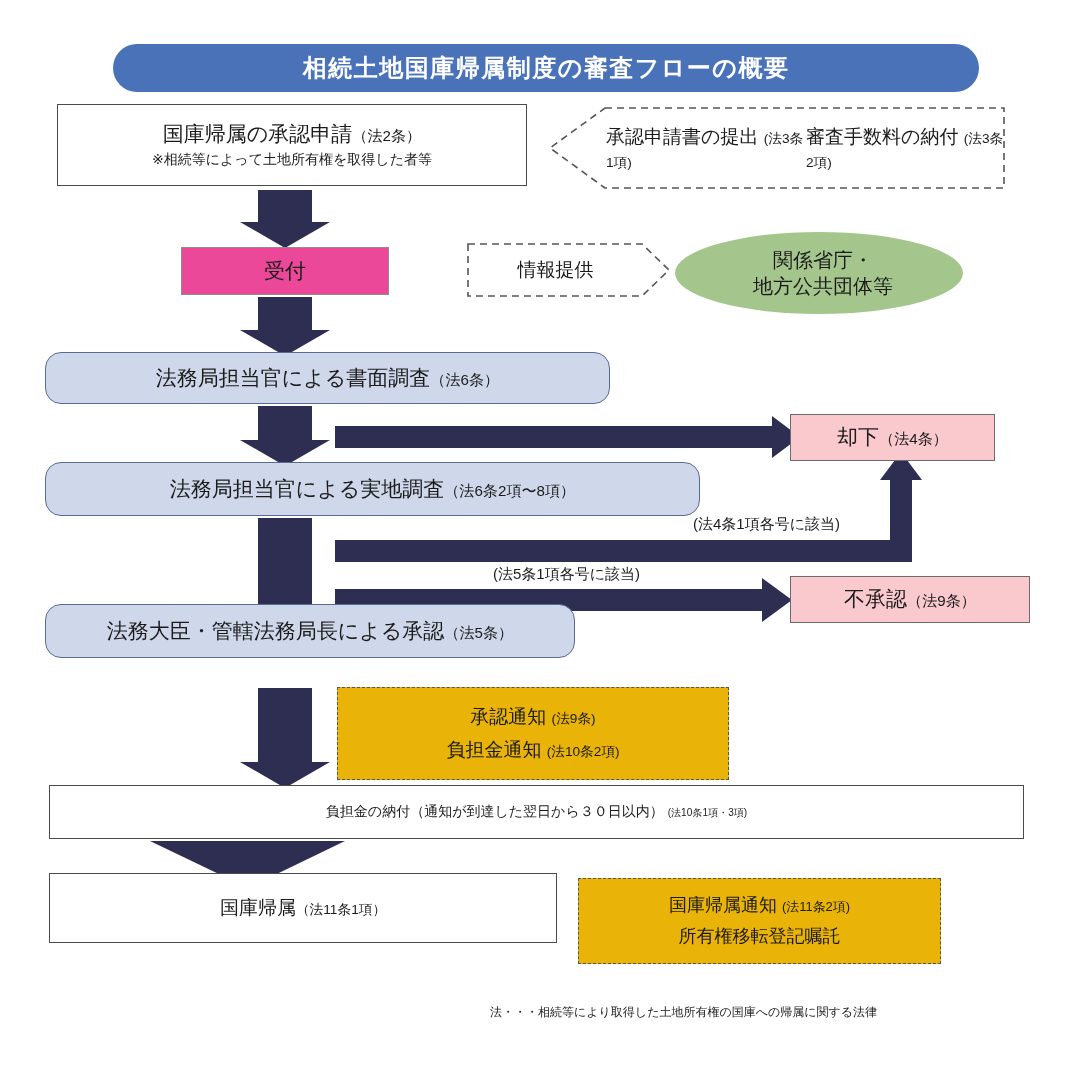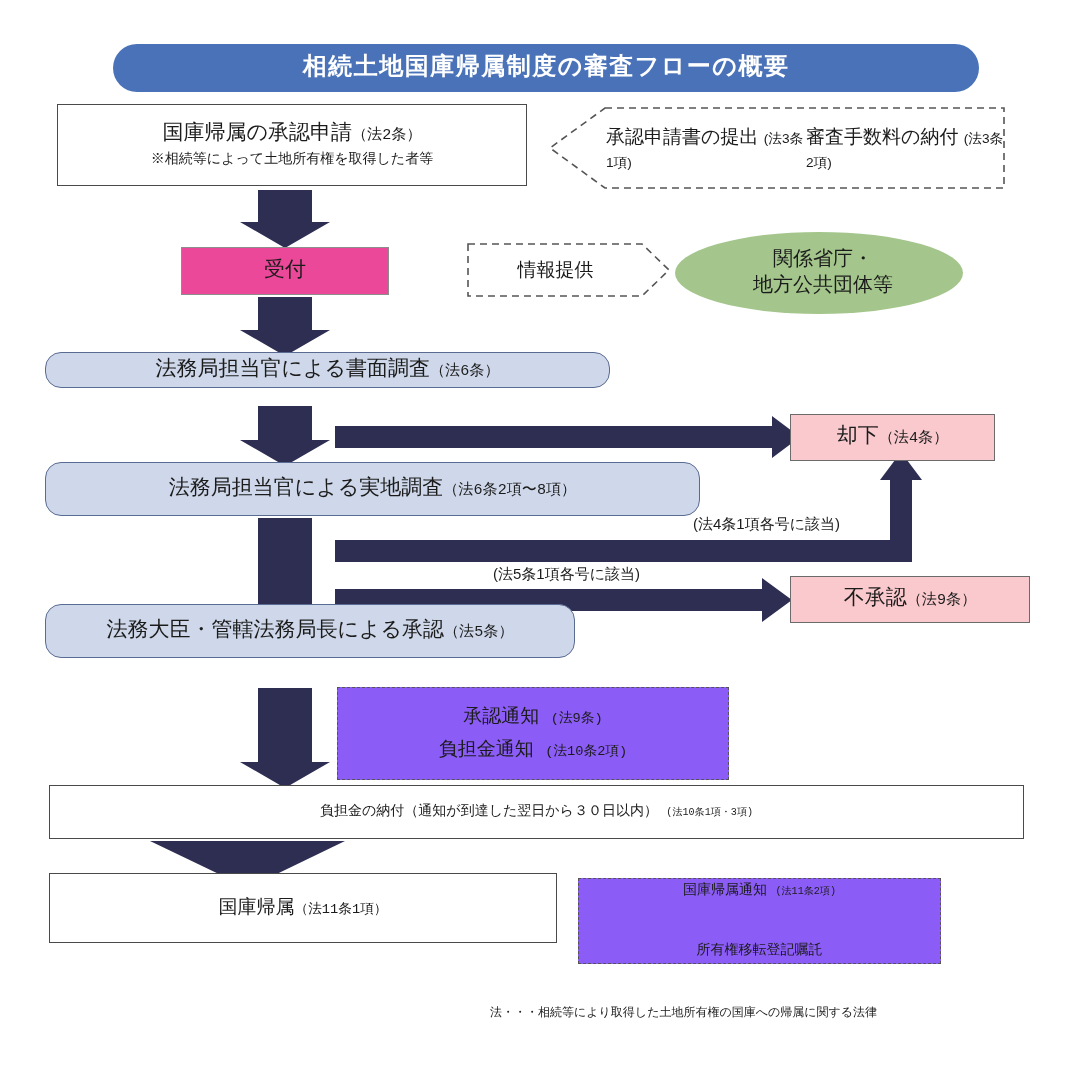--- a/index.html
+++ b/index.html
@@ -28,21 +28,20 @@
     pointer-events: none;
   }
   .node {
     position: absolute;
     box-sizing: border-box;
     display: flex;
     flex-direction: column;
     align-items: center;
     justify-content: center;
     line-height: 1.28;
-    font-family: Liberation Mono, monospace;
   }
 
   
   #title-banner {
     left: 113px;
     top: 44px;
     width: 866px;
     height: 48px;
     background: #4a72b8;
     border-radius: 24px;
@@ -96,21 +95,21 @@
   
   .box-blue {
     background: #cfd8ea;
     border: 1.6px solid #5a6b92;
     border-radius: 16px;
   }
   #node-doc-survey {
     left: 45px;
     top: 352px;
     width: 565px;
-    height: 36px;
+    height: 52px;
   }
   #node-field-survey {
     left: 45px;
     top: 462px;
     width: 655px;
     height: 54px;
   }
   #node-approval {
     left: 45px;
     top: 604px;
@@ -134,40 +133,40 @@
   #node-rejection {
     left: 790px;
     top: 576px;
     width: 240px;
     height: 47px;
     font-size: 21px;
   }
 
   
   .box-dashed {
-    background: #8b5cf6;
+    background: #eab308;
     border: 1.6px dashed #555555;
   }
   #node-notice {
     left: 337px;
     top: 687px;
     width: 392px;
     height: 93px;
     align-items: center;
     justify-content: center;
   }
   #node-notice .nrow { font-size: 19px; margin: 4px 0; }
 
   #node-transfer {
     left: 578px;
     top: 878px;
     width: 363px;
     height: 86px;
   }
-  #node-transfer .nrow { font-size: 14px; margin: 21px 0; }
+  #node-transfer .nrow { font-size: 18px; margin: 4px 0; }
 
   
   .chevron-wrap {
     position: absolute;
   }
   .chevron-wrap svg {
     position: absolute;
     left: 0;
     top: 0;
     overflow: visible;

